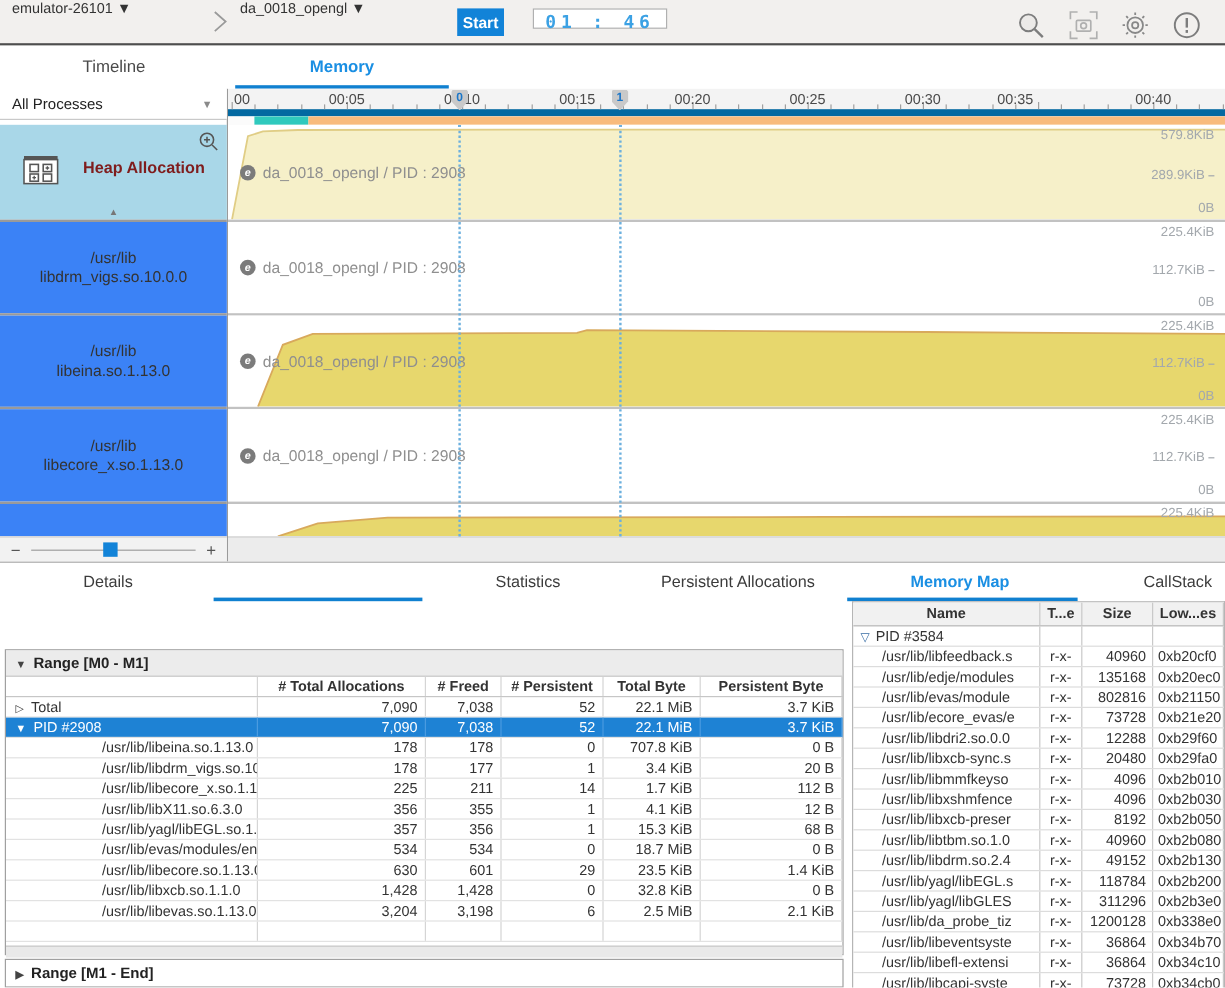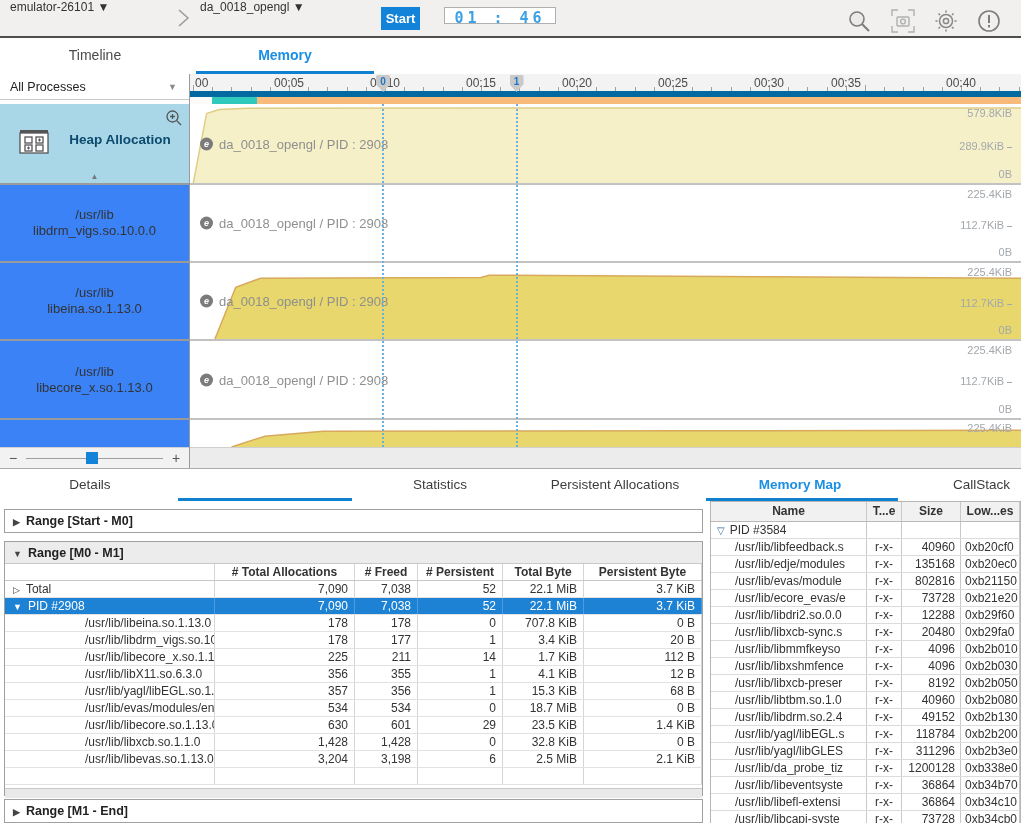--- a/index.html
+++ b/index.html
@@ -39,21 +39,21 @@
               align-items:center; justify-content:center; text-align:center;
               font-size:13px; color:#333; line-height:16px; }
   #side-heap { top:30px; height:79px; background:#a9d7e8; }
   #side-r2 { top:111px; height:76px; }
   #side-r3 { top:189px; height:76px; }
   #side-r4 { top:267px; height:77px; }
   #side-r5 { top:346px; height:27px; }
   .side-sep { left:0; width:189px; height:2px; background:#9a9a9a; }
   #heap-icon { left:16px; top:24px; }
   #heap-title { left:60px; top:0; width:120px; height:72px; display:flex; align-items:center;
-                justify-content:center; font-weight:bold; font-size:13.5px; color:#0c4a6e; }
+                justify-content:center; font-weight:bold; font-size:13.5px; color:#7f1d1d; }
   #heap-zoom { right:6px; top:5px; width:18px; height:18px; }
   #heap-collapse { left:0; bottom:1px; width:189px; text-align:center; font-size:8px; color:#777; height:10px; line-height:10px; }
 
   
   #slider { left:0; top:373px; width:189px; height:21px; background:#f2f2f2; border-top:1px solid #cfcfcf;
             display:flex; align-items:center; }
   #slider .sign { width:26px; text-align:center; font-size:14px; color:#555; }
   #slider-track { flex:1; height:1px; background:#9e9e9e; position:relative; }
   #slider-handle { position:absolute; left:44%; top:-6px; width:12px; height:12px; background:#1283d8; }
   #chart-bottom { left:190px; top:373px; width:831px; height:21px; background:#ececec; border-top:1px solid #cfcfcf; }
@@ -388,23 +388,20 @@
 
 <div id="bottom" class="abs">
   <div id="tab-details" class="btab abs">Details</div>
   <div id="tab-stats" class="btab abs">Statistics</div>
   <div id="tab-persist" class="btab abs">Persistent Allocations</div>
   <div id="tab-mmap" class="btab abs active">Memory Map</div>
   <div id="tab-callstack" class="btab abs">CallStack</div>
   <div id="range-underline" class="b-underline abs"></div>
   <div id="mmap-underline" class="b-underline abs"></div>
 
-  <div id="box-start" class="rbox abs">
-    <div class="rbox-hdr"><span class="tri">▶</span><span>Range [Start - M0]</span></div>
-  </div>
 
   <div id="box-mid" class="rbox abs">
     <div class="rbox-hdr"><span class="tri">▼</span><span>Range [M0 - M1]</span></div>
     <div id="ra-table">
         <div class="ra-row hdr">
           <div class="ra-c hdrc" style="width: 210px;"></div>
           <div class="ra-c hdrc" style="width: 140px;"># Total Allocations</div>
           <div class="ra-c hdrc" style="width: 63px;"># Freed</div>
           <div class="ra-c hdrc" style="width: 85px;"># Persistent</div>
           <div class="ra-c hdrc" style="width: 81px;">Total Byte</div>

